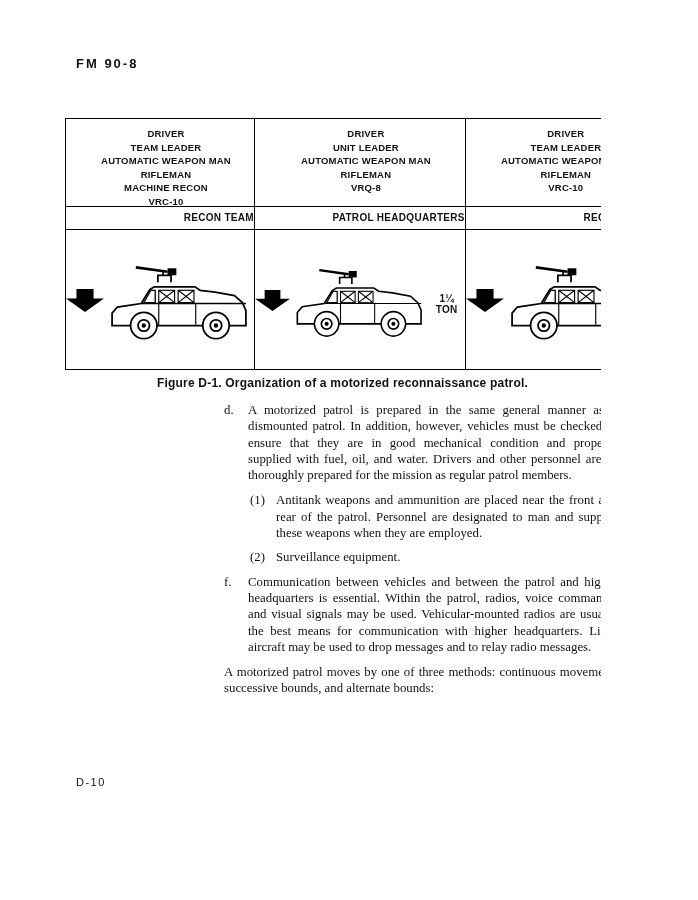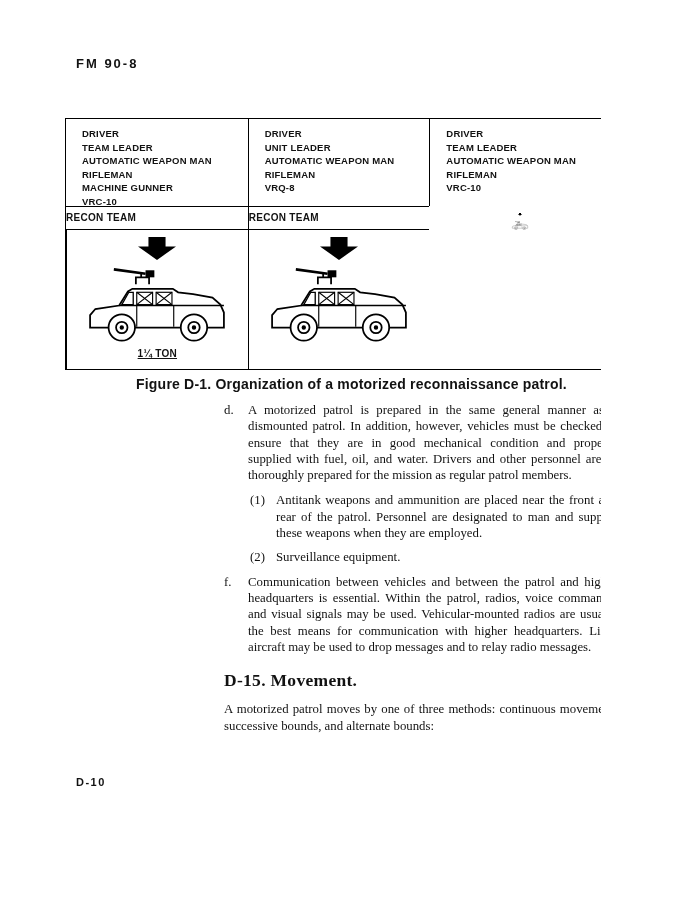--- a/index.html
+++ b/index.html
@@ -4,75 +4,76 @@
 <style>
   html,body{margin:0;padding:0;background:#ffffff;}
   body{width:698px;height:900px;position:relative;font-family:"Liberation Sans",sans-serif;color:#121212;}
   .page{position:relative;width:601px;height:900px;background:#fff;overflow:hidden;}
 
   .page-header{position:absolute;left:76px;top:56px;font-size:13px;font-weight:bold;letter-spacing:2px;}
 
   
   .figure-box{position:absolute;left:65px;top:118px;width:545px;border:1.5px solid #000;}
   .fig-grid{display:grid;grid-template-columns:1fr 1fr 1fr;grid-template-rows:87px 24px 139px;}
-  .cell{box-sizing:border-box;}
+  .cell{box-sizing:border-box;text-align:center;}
   .cell.mid,.cell.right{border-left:1.5px solid #000;}
   .cell.crew{padding:8px 4px 0 16px;font-size:9.5px;font-weight:bold;line-height:13.5px;letter-spacing:.2px;}
-  .cell.team{border-top:1.5px solid #000;border-bottom:1.5px solid #000;text-align:left;font-size:10px;font-weight:bold;line-height:21px;letter-spacing:.3px;}
-  .cell.veh{display:flex;flex-direction:column;align-items:center;padding-top:7px;text-decoration:underline;}
+  .cell.team{border-top:1.5px solid #000;border-bottom:1.5px solid #000;text-align:right;font-size:10px;font-weight:bold;line-height:21px;letter-spacing:.3px;}
+  .cell.veh{display:flex;flex-direction:row;align-items:center;padding-top:7px;}
   .arrow-icon{display:block;margin-bottom:5px;}
   .vehicle-svg{display:block;}
   .veh-caption{font-size:10px;font-weight:bold;margin-top:2px;letter-spacing:.3px;}
-  .figure-caption{position:absolute;left:79px;top:376px;width:545px;text-align:center;font-size:14px;font-weight:bold;letter-spacing:.2px;}
+  .figure-caption{position:absolute;left:70px;top:376px;width:545px;text-align:center;font-size:12px;font-weight:bold;letter-spacing:.2px;}
 
   
   .body-text{position:absolute;left:224px;top:402px;width:393px;font-family:"Liberation Serif",serif;font-size:12.8px;line-height:16.3px;text-align:justify;}
   .para{margin:0 0 9px 0;padding-left:24px;text-indent:-24px;}
   .para .plabel{display:inline-block;width:24px;text-indent:0;}
   .para.level2{margin-left:26px;padding-left:26px;text-indent:-26px;margin-bottom:8px;}
   .para.level2 .plabel{width:26px;}
   .section-heading{font-family:"Liberation Serif",serif;font-size:17.5px;font-weight:bold;margin:17px 0 13px 0;text-indent:0;letter-spacing:.3px;}
   .closing{margin:0;text-indent:0;padding-left:0;}
 
-  .page-footer{position:absolute;left:76px;top:776px;font-size:11px;font-weight:bold;letter-spacing:1.5px;}
+  .page-footer{position:absolute;left:76px;top:776px;font-size:11px;font-weight:normal;letter-spacing:1.5px;}
 </style>
 </head>
 <body>
 
 <div class="page">
 
   <div class="page-header">FM 90-8</div>
 
   <div class="figure-box">
     <div class="fig-grid">
 
       <div class="cell crew left">
         <div>DRIVER</div>
         <div>TEAM LEADER</div>
         <div>AUTOMATIC WEAPON MAN</div>
         <div>RIFLEMAN</div>
-        <div>MACHINE GUNNER</div>
+        <div>MACHINE RECON</div>
         <div>VRC-10</div>
       </div>
       <div class="cell crew mid">
         <div>DRIVER</div>
         <div>UNIT LEADER</div>
         <div>AUTOMATIC WEAPON MAN</div>
         <div>RIFLEMAN</div>
         <div>VRQ-8</div>
       </div>
       <div class="cell crew right">
         <div>DRIVER</div>
         <div>TEAM LEADER</div>
         <div>AUTOMATIC WEAPON MAN</div>
         <div>RIFLEMAN</div>
         <div>VRC-10</div>
       </div>
 
       <div class="cell team left">RECON TEAM</div>
+      <div class="cell team mid">PATROL HEADQUARTERS</div>
       <div class="cell team right">RECON TEAM</div>
 
       <div class="cell veh left">
         <svg class="arrow-icon" width="38" height="23" viewBox="0 0 40 24">
           <polygon points="11,0 29,0 29,10 40,10 20,24 0,10 11,10" fill="#000"></polygon>
         </svg>
         <svg class="vehicle-svg" width="150" height="81" viewBox="0 0 170 92">
           <g stroke="#000" fill="none" stroke-width="2">
             <path d="M61,22 L61,14 L76,14 L76,22"></path>
             <line x1="67" y1="14" x2="67" y2="9"></line>
@@ -204,21 +205,20 @@
 
     <p class="para level2">
       <span class="plabel">(2)</span><span class="ptext">Surveillance equipment.</span>
     </p>
 
 
     <p class="para level1">
       <span class="plabel">f.</span><span class="ptext">Communication between vehicles and between the patrol and higher headquarters is essential. Within the patrol, radios, voice commands, and visual signals may be used. Vehicular-mounted radios are usually the best means for communication with higher headquarters. Light aircraft may be used to drop messages and to relay radio messages.</span>
     </p>
 
-    <h2 class="section-heading">D-15. Movement.</h2>
 
     <p class="para closing">A motorized patrol moves by one of three methods: continuous movement, successive bounds, and alternate bounds:</p>
 
   </div>
 
   <div class="page-footer">D-10</div>
 
 </div>
 
 </body></html>

